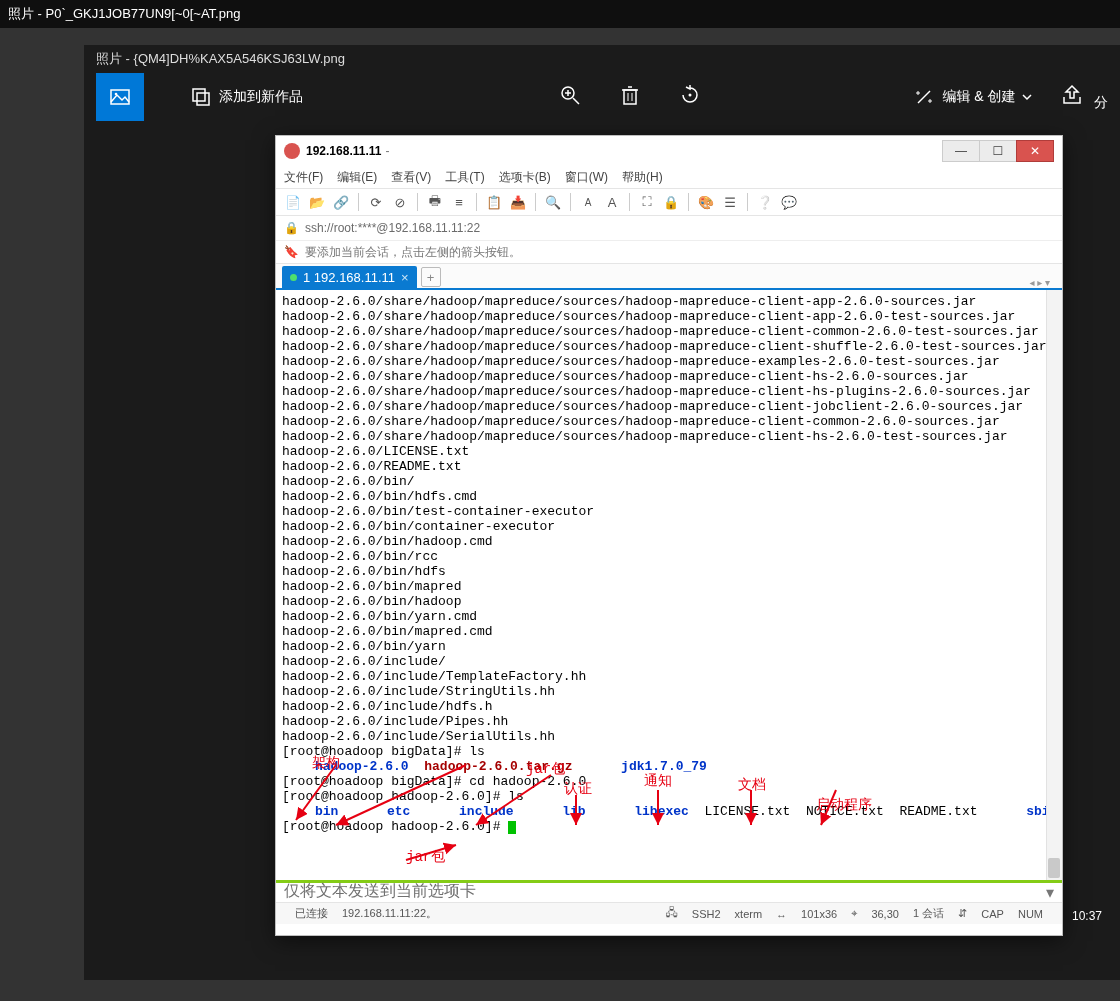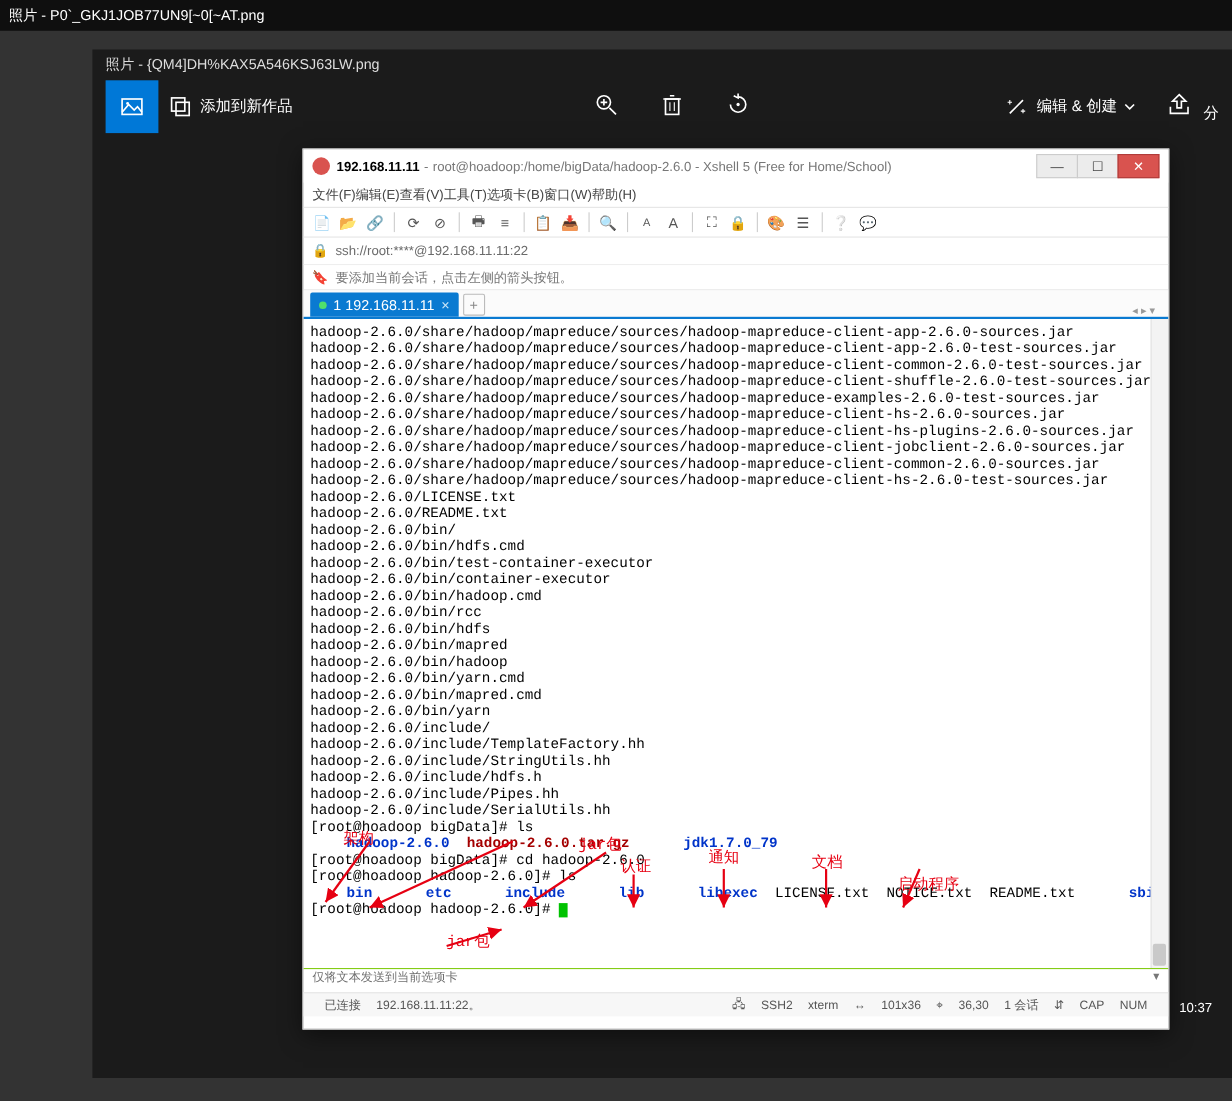--- a/index.html
+++ b/index.html
@@ -25,21 +25,21 @@
 
 .xshell{position:absolute;left:275px;top:135px;width:788px;height:801px;background:#fff;border:1px solid #bfbfbf;box-shadow:0 5px 20px rgba(0,0,0,.5);}
 .x-titlebar{height:30px;background:#fff;display:flex;align-items:center;padding:0 8px;font-size:12px;color:#333;}
 .x-icon{width:16px;height:16px;border-radius:50%;background:#d9534f;margin-right:6px;display:inline-block;}
 .x-title-bold{font-weight:bold;color:#000;}
 .x-title-rest{color:#777;margin-left:4px;}
 .x-ctrls{margin-left:auto;display:flex;}
 .x-btn{width:38px;height:22px;display:flex;align-items:center;justify-content:center;font-size:12px;color:#444;background:#ececec;border:1px solid #ccc;margin-left:-1px;}
 .x-btn.close{background:#d9534f;color:#fff;border-color:#b03c3a;}
 
-.x-menu{height:22px;padding:0 8px;display:flex;align-items:center;font-size:12px;color:#444;}
+.x-menu{height:22px;padding:0 8px;display:flex;align-items:center;font-size:12px;color:#444;gap:14px;}
 .x-toolbar{height:28px;border-top:1px solid #e5e5e5;border-bottom:1px solid #e5e5e5;display:flex;align-items:center;padding:0 8px;gap:6px;color:#555;}
 .tb-ico{width:18px;height:18px;display:inline-flex;align-items:center;justify-content:center;font-size:13px;color:#555;}
 .tb-sep{width:1px;height:18px;background:#ccc;margin:0 2px;}
 
 .x-addr{height:24px;display:flex;align-items:center;padding:0 8px;font-size:12px;color:#6b6b6b;gap:6px;}
 .lock{color:#b3860d;}
 
 .x-hint{height:24px;display:flex;align-items:center;padding:0 8px;font-size:12px;color:#777;gap:6px;border-top:1px solid #eee;border-bottom:1px solid #e5e5e5;}
 
 .x-tabs{height:26px;display:flex;align-items:flex-end;padding:0 6px;background:#fbfbfb;border-bottom:2px solid #0a7ad1;}
@@ -54,21 +54,21 @@
 .x-term .scroll-track{position:absolute;right:0;top:0;bottom:0;width:16px;background:#f3f3f3;border-left:1px solid #e2e2e2;}
 .x-term .thumb{position:absolute;right:2px;bottom:2px;width:12px;height:20px;background:#c9c9c9;border-radius:2px;}
 .blue{color:#0034c9;font-weight:bold;margin-left:33px;}
 .darkred{color:#a40000;font-weight:bold;margin-top:22px;}
 .cursor{display:inline-block;width:8px;height:13px;background:#00c200;vertical-align:text-bottom;}
 
 
 .ann{position:absolute;pointer-events:none;}
 .ann-label{color:#e60012;font-family:Liberation Mono, monospace;font-size:14px;text-align:right;}
 
-.x-send{height:22px;border-top:1px solid #84cc16;padding:0 8px;font-size:11px;color:#707070;display:flex;align-items:flex-start;}
+.x-send{height:22px;border-top:3px solid #84cc16;padding:0 8px;font-size:16px;color:#707070;display:flex;align-items:flex-end;}
 .x-status{height:22px;border-top:1px solid #e5e5e5;background:#f7f7f7;font-size:11px;color:#555;display:flex;align-items:center;padding:0 19px;gap:14px;}
 .x-status .fill{flex:1;}
 
 .sysclock{position:absolute;right:18px;bottom:78px;color:#fff;font-size:12px;}
 </style>
 </head>
 <body>
 
 <div class="outer-titlebar">
   <span>照片 - P0`_GKJ1JOB77UN9[~0[~AT.png</span>
@@ -79,21 +79,21 @@
     <span>照片 - {QM4]DH%KAX5A546KSJ63LW.png</span>
   </div>
   <div class="photo-toolbar">
     <div class="ptool-btn ptool-photo">
       <svg class="ptool-icon" viewBox="0 0 24 24">
           <rect x="3" y="5" width="18" height="14" fill="none" stroke="#fff" stroke-width="1.5"></rect>
           <polyline points="3,17 9,10 14,15 17,12 21,17" fill="none" stroke="#fff" stroke-width="1.5"></polyline>
           <circle cx="8" cy="9" r="1.3" fill="#fff"></circle>
         </svg>
     </div>
-    <div class="ptool-btn" style="width:auto;padding:0 8px;">
+    <div class="ptool-btn" style="width:auto;padding:0 8px;margin-left:37px;">
       <svg class="ptool-icon" viewBox="0 0 24 24">
           <rect x="4" y="4" width="12" height="12" fill="none" stroke="#fff" stroke-width="1.5"></rect>
           <rect x="8" y="8" width="12" height="12" fill="none" stroke="#fff" stroke-width="1.5"></rect>
         </svg>
       <span class="ptool-label">添加到新作品</span>
     </div>
     <div class="ptool-spacer"></div>
     <div class="ptool-right">
       <div>
         <svg class="ptool-icon" viewBox="0 0 24 24">
@@ -142,21 +142,20 @@
       <span class="ptool-label">分</span>
     </div>
   </div>
 </div>
 
 <div class="xshell">
   <div class="x-titlebar">
     <span class="x-icon"></span>
     <span class="x-title-bold">192.168.11.11</span>
     <span class="x-title-rest"> - </span>
-    <span class="x-title-rest">root@hoadoop:/home/bigData/hadoop-2.6.0 - Xshell 5 (Free for Home/School)</span>
     <div class="x-ctrls">
       <div class="x-btn">—</div>
       <div class="x-btn">☐</div>
       <div class="x-btn close">✕</div>
     </div>
   </div>
 
   <div class="x-menu">
     <span>文件(F)</span>
     <span>编辑(E)</span>

